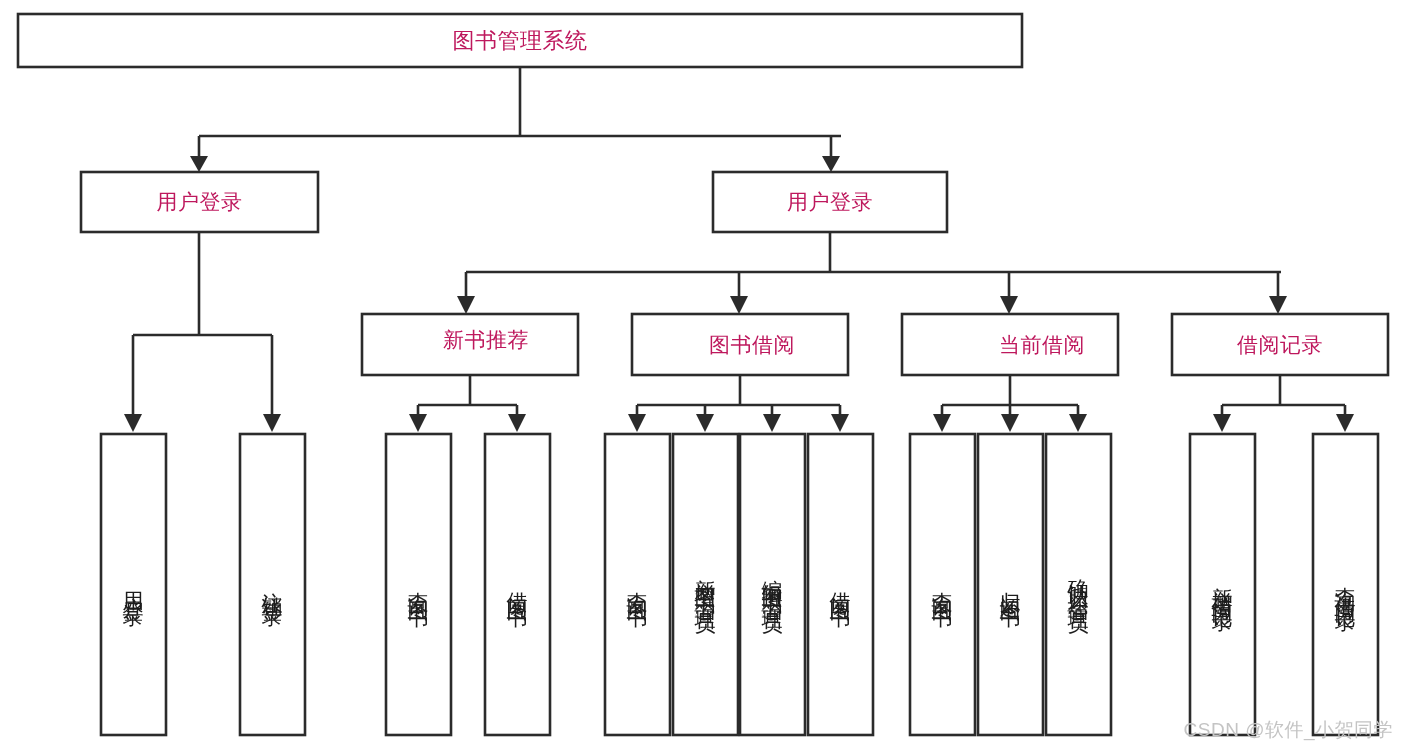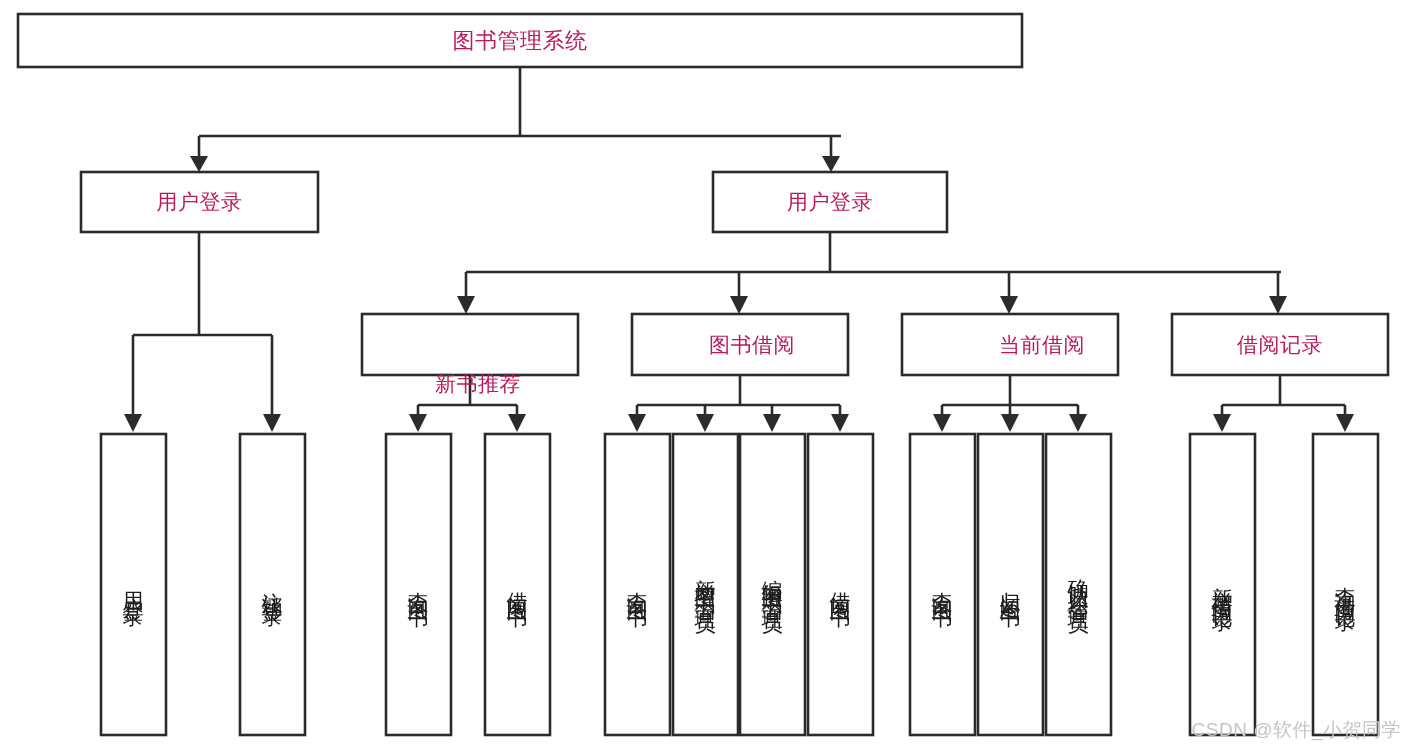--- a/index.html
+++ b/index.html
@@ -69,21 +69,21 @@
     font-size: 21px;
     font-family: "Liberation Sans", "DejaVu Sans", sans-serif;
     writing-mode: vertical-rl;
     text-orientation: upright;
     letter-spacing: 5px;
     line-height: 1;
     pointer-events: none;
   }
   .watermark {
     position: absolute;
-    right: 4px;
+    right: 12px;
     bottom: 4px;
     font-size: 19px;
     color: #c4c4c4;
     font-family: "Liberation Sans", "DejaVu Sans", sans-serif;
     letter-spacing: 0.5px;
     white-space: nowrap;
     pointer-events: none;
     padding-left: 30px;
   }
 </style>
@@ -185,21 +185,21 @@
 
     <rect class="leaf-box" x="1190" y="434" width="65" height="301"></rect>
     <rect class="leaf-box" x="1313" y="434" width="65" height="301"></rect>
   </svg>
 
   <div class="node-label root-label" style="left:18px; top:14px; width:1004px; height:53px;">图书管理系统</div>
 
   <div class="node-label" style="left:81px; top:172px; width:237px; height:60px;">用户登录</div>
   <div class="node-label" style="left:713px; top:172px; width:234px; height:60px;">用户登录</div>
 
-  <div class="node-label" style="left:370px; top:314px; width:216px; height:52px;margin-top:44px;">新书推荐</div>
+  <div class="node-label" style="left:378px; top:314px; width:216px; height:52px;">新书推荐</div>
   <div class="node-label" style="left:632px; top:314px; width:216px; height:61px;margin-left:12px;">图书借阅</div>
   <div class="node-label" style="left:902px; top:314px; width:216px; height:61px;padding-left:32px;">当前借阅</div>
   <div class="node-label" style="left:1172px; top:314px; width:216px; height:61px;border-radius:25px;">借阅记录</div>
 
   <div class="leaf-label" style="left:101px; top:434px; width:65px; height:301px;">用户登录</div>
   <div class="leaf-label" style="left:240px; top:434px; width:65px; height:301px;">注销登录</div>
 
   <div class="leaf-label" style="left:386px; top:434px; width:65px; height:301px;">查询图书</div>
   <div class="leaf-label" style="left:485px; top:434px; width:65px; height:301px;">借阅图书</div>
 

